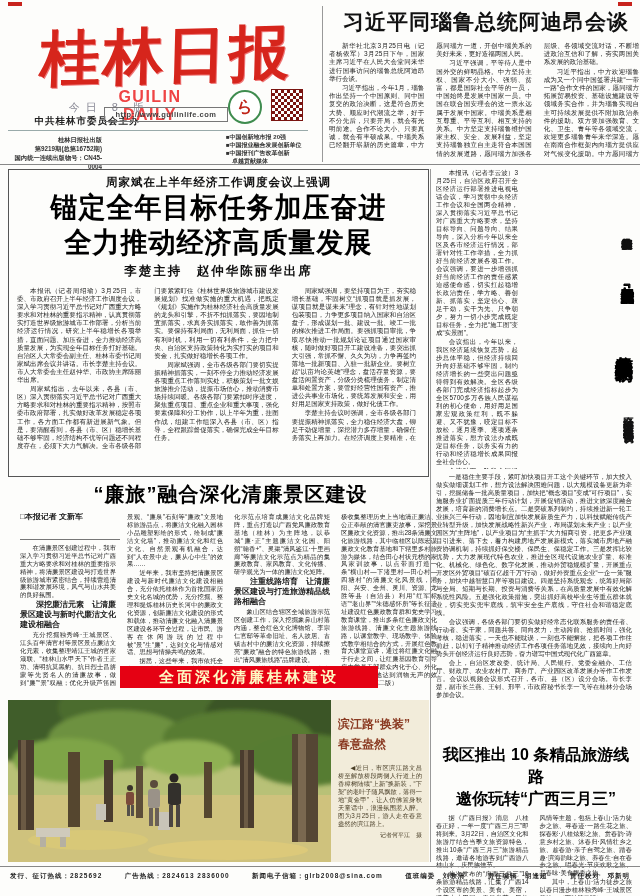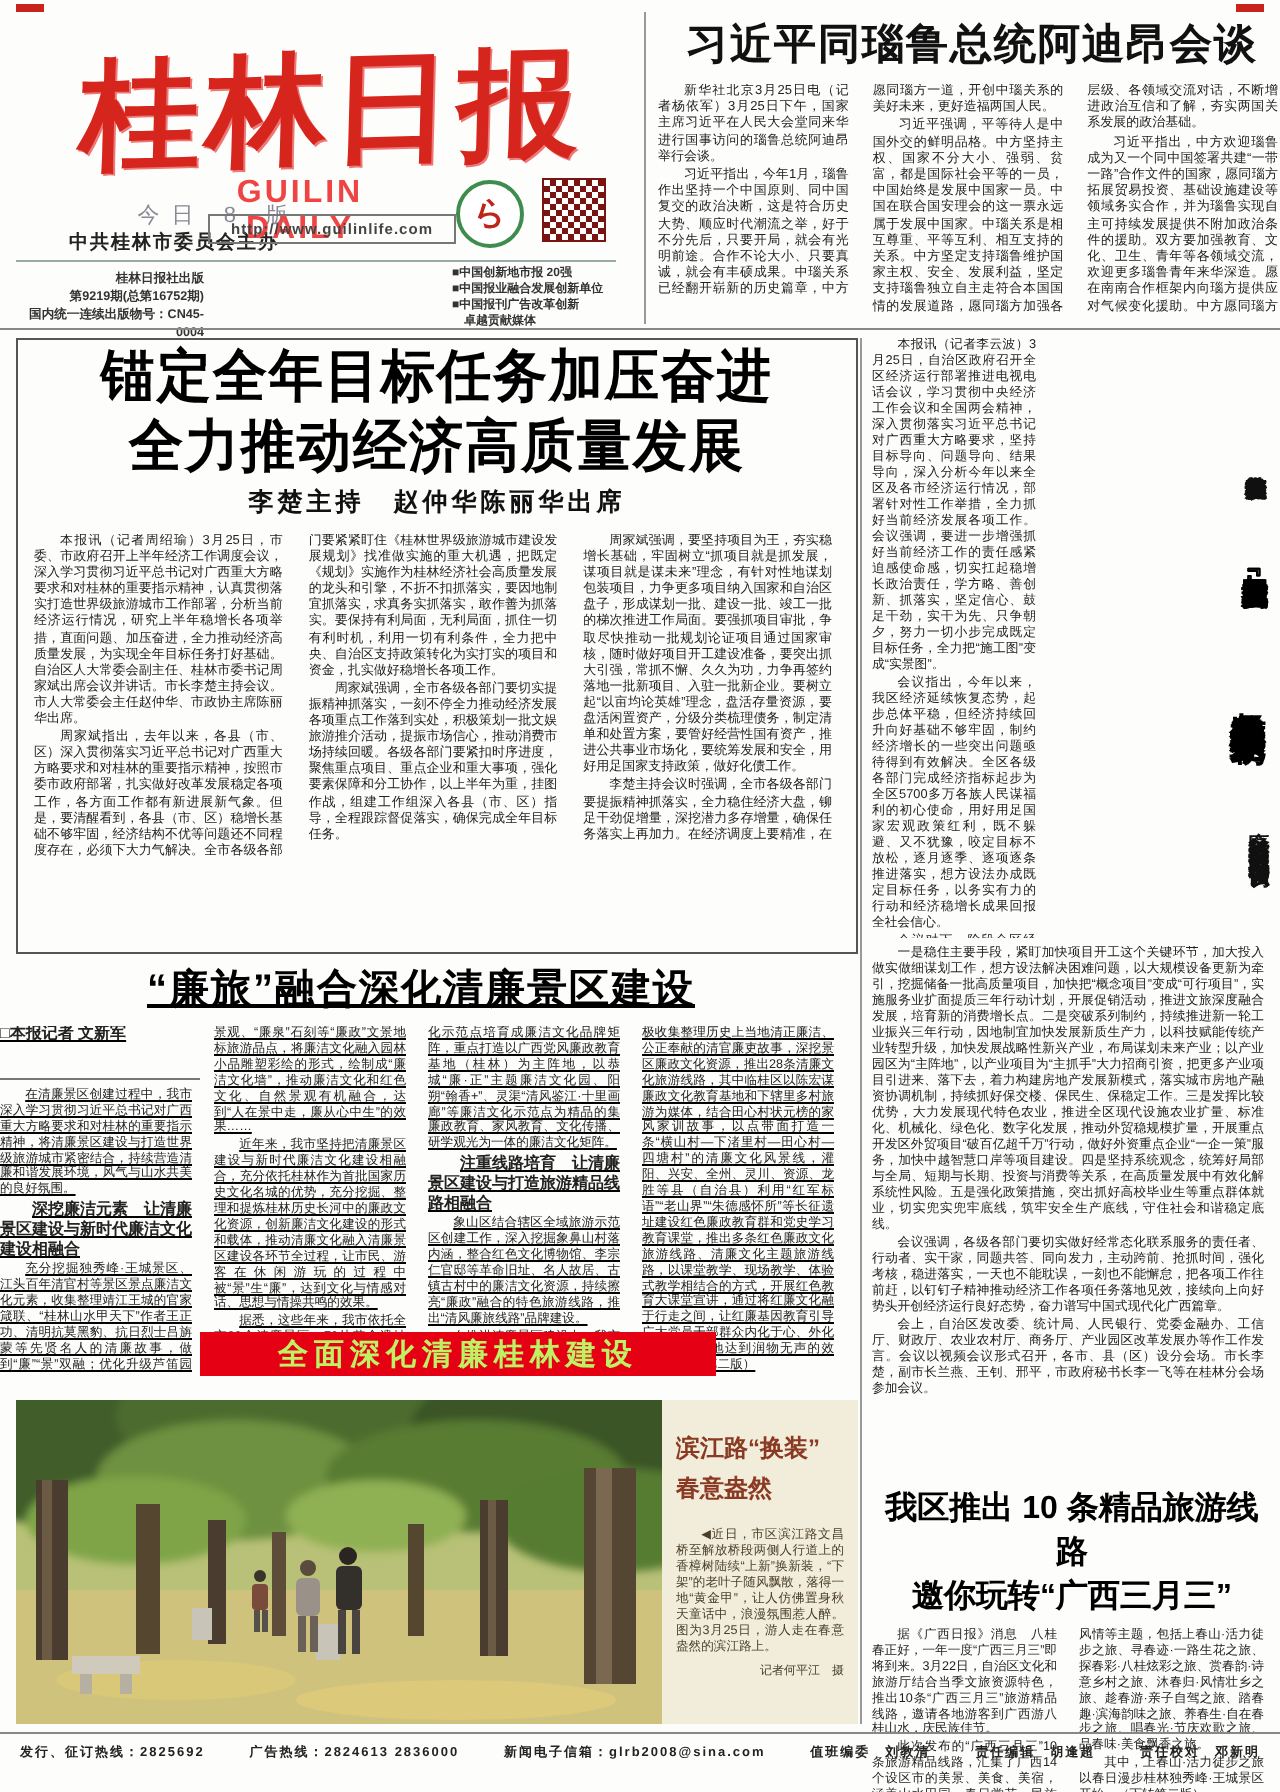--- a/index.html
+++ b/index.html
@@ -33,26 +33,26 @@
   .xi .body{column-count:3;column-gap:8px;height:116px;overflow:hidden;font-size:6.5px;line-height:8.2px;text-align:justify;color:#222;}
   p.art{margin:0 4px 1px 0;text-indent:2em;}
   .mh-bottom{position:absolute;left:0;top:164px;width:640px;border-top:1px solid #888;}
   
   .mainart{position:absolute;left:8px;top:169px;width:419px;height:306px;border:1px solid #555;}
   .mainart .kicker{margin-top:5px;text-align:center;font-size:11.5px;font-weight:bold;color:#111;letter-spacing:1px;}
   .mainart h1{margin:2px 0 0 0;text-align:center;font-size:27px;line-height:33px;font-weight:900;color:#000;letter-spacing:1px;transform:scaleY(1.05);}
   .mainart .sub{margin-top:3px;text-align:center;font-size:12.5px;font-weight:900;color:#111;letter-spacing:2px;}
   .mainart .body{margin:7px 8px 0 8px;column-count:3;column-gap:9px;height:168px;overflow:hidden;font-size:6.5px;line-height:8.1px;text-align:justify;color:#222;}
   
-  .lianlv{position:absolute;left:0;top:478px;width:421px;height:220px;text-decoration:underline;}
+  .lianlv{position:absolute;left:20px;top:478px;width:421px;height:220px;}
   .lianlv h1{margin:3px 0 5px 0;text-align:center;font-size:20px;font-weight:900;color:#000;letter-spacing:1px;}
   .lianlv .body{column-count:4;column-gap:7px;height:180px;overflow:hidden;font-size:6.3px;line-height:7.9px;text-align:justify;color:#222;}
   .byline{font-size:8px;font-weight:bold;border-bottom:1px solid #777;padding-bottom:18px;margin-bottom:4px;}
   .subhd{font-size:8px;font-weight:900;line-height:10px;margin:4px 0;text-indent:0;}
-  .redbanner{position:absolute;left:100px;bottom:10px;width:258px;height:22px;background:#e50113;color:#bef264;
+  .redbanner{position:absolute;left:100px;bottom:10px;width:258px;height:22px;background:#e50113;color:#fef9c3;
     display:flex;align-items:center;justify-content:center;font-size:15px;font-weight:900;letter-spacing:3px;z-index:3;}
   
   .photosec{position:absolute;left:8px;top:700px;width:421px;height:162px;display:flex;}
   .photo{width:323px;height:162px;position:relative;overflow:hidden;}
   .capbox{width:98px;height:162px;background:#f2ecda;box-sizing:border-box;padding:14px 7px 6px 7px;}
   .capbox .t{text-align:left;font-size:12px;font-weight:900;color:#8a3a22;line-height:20px;}
   .capbox .cap{margin-top:10px;font-size:6.3px;line-height:8px;text-align:justify;color:#4a3f28;text-indent:2em;}
   .capbox .credit{margin-top:3px;font-size:6px;text-align:right;color:#4a3f28;}
   
   .rcol-divider{position:absolute;left:430px;top:169px;height:693px;border-left:1px solid #999;}
@@ -109,20 +109,21 @@
       <p class="art">新华社北京3月25日电（记者杨依军）3月25日下午，国家主席习近平在人民大会堂同来华进行国事访问的瑙鲁总统阿迪昂举行会谈。</p>
       <p class="art">习近平指出，今年1月，瑙鲁作出坚持一个中国原则、同中国复交的政治决断，这是符合历史大势、顺应时代潮流之举，好于不分先后，只要开局，就会有光明前途。合作不论大小、只要真诚，就会有丰硕成果。中瑙关系已经翻开崭新的历史篇章，中方愿同瑙方一道，开创中瑙关系的美好未来，更好造福两国人民。</p>
       <p class="art">习近平强调，平等待人是中国外交的鲜明品格。中方坚持主权、国家不分大小、强弱、贫富，都是国际社会平等的一员，中国始终是发展中国家一员。中国在联合国安理会的这一票永远属于发展中国家。中瑙关系是相互尊重、平等互利、相互支持的关系。中方坚定支持瑙鲁维护国家主权、安全、发展利益，坚定支持瑙鲁独立自主走符合本国国情的发展道路，愿同瑙方加强各层级、各领域交流对话，不断增进政治互信和了解，夯实两国关系发展的政治基础。</p>
       <p class="art">习近平指出，中方欢迎瑙鲁成为又一个同中国签署共建“一带一路”合作文件的国家，愿同瑙方拓展贸易投资、基础设施建设等领域务实合作，并为瑙鲁实现自主可持续发展提供不附加政治条件的援助。双方要加强教育、文化、卫生、青年等各领域交流，欢迎更多瑙鲁青年来华深造。愿在南南合作框架内向瑙方提供应对气候变化援助。中方愿同瑙方加强在联合国、太平洋岛国论坛等多边领域沟通和协调，一道维护平等有序的世界多极化和普惠包容的经济全球化，维护发展中国家共同利益。</p>
 
     </div>
   </div>
   <div class="mh-bottom"></div>
 
   <div class="mainart">
+    <div class="kicker">周家斌在上半年经济工作调度会议上强调</div>
     <h1>锚定全年目标任务加压奋进</h1>
     <h1>全力推动经济高质量发展</h1>
     <div class="sub">李楚主持　赵仲华陈丽华出席</div>
     <div class="body">
       <p class="art">本报讯（记者周绍瑜）3月25日，市委、市政府召开上半年经济工作调度会议，深入学习贯彻习近平总书记对广西重大方略要求和对桂林的重要指示精神，认真贯彻落实打造世界级旅游城市工作部署，分析当前经济运行情况，研究上半年稳增长各项举措，直面问题、加压奋进，全力推动经济高质量发展，为实现全年目标任务打好基础。自治区人大常委会副主任、桂林市委书记周家斌出席会议并讲话。市长李楚主持会议。市人大常委会主任赵仲华、市政协主席陈丽华出席。</p>
       <p class="art">周家斌指出，去年以来，各县（市、区）深入贯彻落实习近平总书记对广西重大方略要求和对桂林的重要指示精神，按照市委市政府部署，扎实做好改革发展稳定各项工作，各方面工作都有新进展新气象。但是，要清醒看到，各县（市、区）稳增长基础不够牢固，经济结构不优等问题还不同程度存在，必须下大力气解决。全市各级各部门要紧紧盯住《桂林世界级旅游城市建设发展规划》找准做实施的重大机遇，把既定《规划》实施作为桂林经济社会高质量发展的龙头和引擎，不折不扣抓落实，要因地制宜抓落实，求真务实抓落实，敢作善为抓落实。要保持有利局面，无利局面，抓住一切有利时机，利用一切有利条件，全力把中央、自治区支持政策转化为实打实的项目和资金，扎实做好稳增长各项工作。</p>
       <p class="art">周家斌强调，全市各级各部门要切实提振精神抓落实，一刻不停全力推动经济发展各项重点工作落到实处，积极策划一批文娱旅游推介活动，提振市场信心，推动消费市场持续回暖。各级各部门要紧扣时序进度，聚焦重点项目、重点企业和重大事项，强化要素保障和分工协作，以上半年为重，挂图作战，组建工作组深入各县（市、区）指导，全程跟踪督促落实，确保完成全年目标任务。</p>
       <p class="art">周家斌强调，要坚持项目为王，夯实稳增长基础，牢固树立“抓项目就是抓发展，谋项目就是谋未来”理念，有针对性地谋划包装项目，力争更多项目纳入国家和自治区盘子，形成谋划一批、建设一批、竣工一批的梯次推进工作局面。要强抓项目审批，争取尽快推动一批规划论证项目通过国家审核，随时做好项目开工建设准备，要突出抓大引强，常抓不懈、久久为功，力争再签约落地一批新项目、入驻一批新企业。要树立起“以亩均论英雄”理念，盘活存量资源，要盘活闲置资产，分级分类梳理债务，制定清单和处置方案，要管好经营性国有资产，推进公共事业市场化，要统筹发展和安全，用好用足国家支持政策，做好化债工作。</p>
       <p class="art">李楚主持会议时强调，全市各级各部门要提振精神抓落实，全力稳住经济大盘，铆足干劲促增量，深挖潜力多存增量，确保任务落实上再加力。在经济调度上要精准，在督察检查上下功夫，用真心真情干事实事，全力完成全年目标任务。</p>
 

